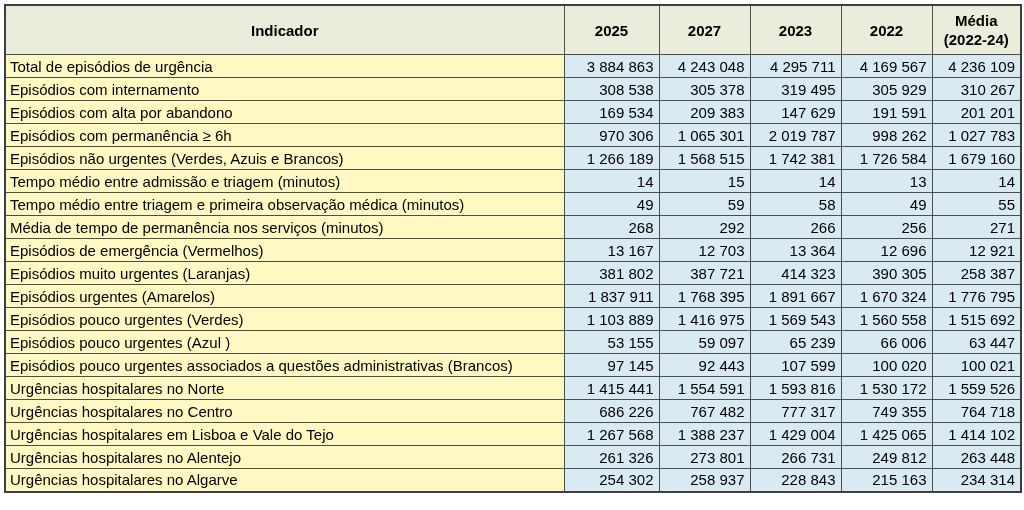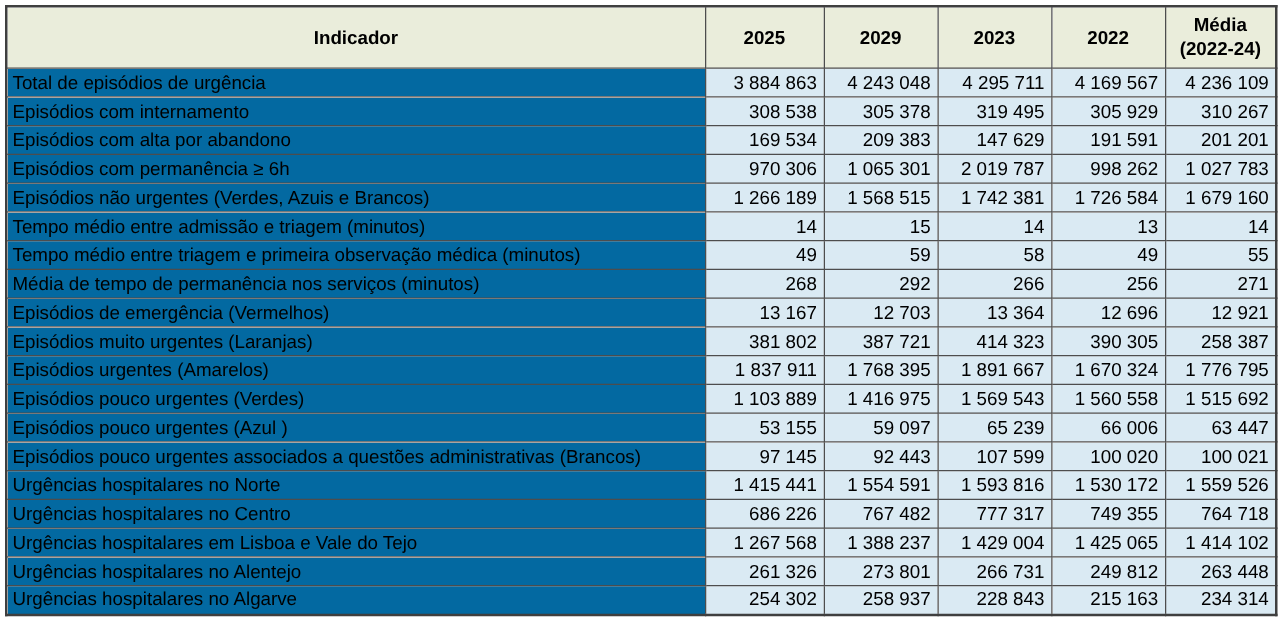--- a/index.html
+++ b/index.html
@@ -42,21 +42,21 @@
     font-size: 15px;
     text-align: center;
     vertical-align: middle;
     height: 44px;
     line-height: 19px;
     padding: 2px;
   }
   thead th .hdr-line { display: block; }
   tbody tr { height: 23px; }
   td.cell-label {
-    background: #0369a1;
+    background: #fef9c3;
     font-size: 15px;
     text-align: left;
     padding: 0 4px 0 4px;
     vertical-align: middle;
   }
   td.cell-value {
     background: #daeaf3;
     font-size: 15px;
     text-align: right;
     padding: 0 5px 0 2px;
@@ -78,21 +78,21 @@
     </colgroup>
     <thead>
       <tr>
         <th>
           <span class="hdr-line">Indicador</span>
         </th>
         <th>
           <span class="hdr-line">2025</span>
         </th>
         <th>
-          <span class="hdr-line">2029</span>
+          <span class="hdr-line">2027</span>
         </th>
         <th>
           <span class="hdr-line">2023</span>
         </th>
         <th>
           <span class="hdr-line">2022</span>
         </th>
         <th>
           <span class="hdr-line">Média</span>
           <span class="hdr-line">(2022-24)</span>

